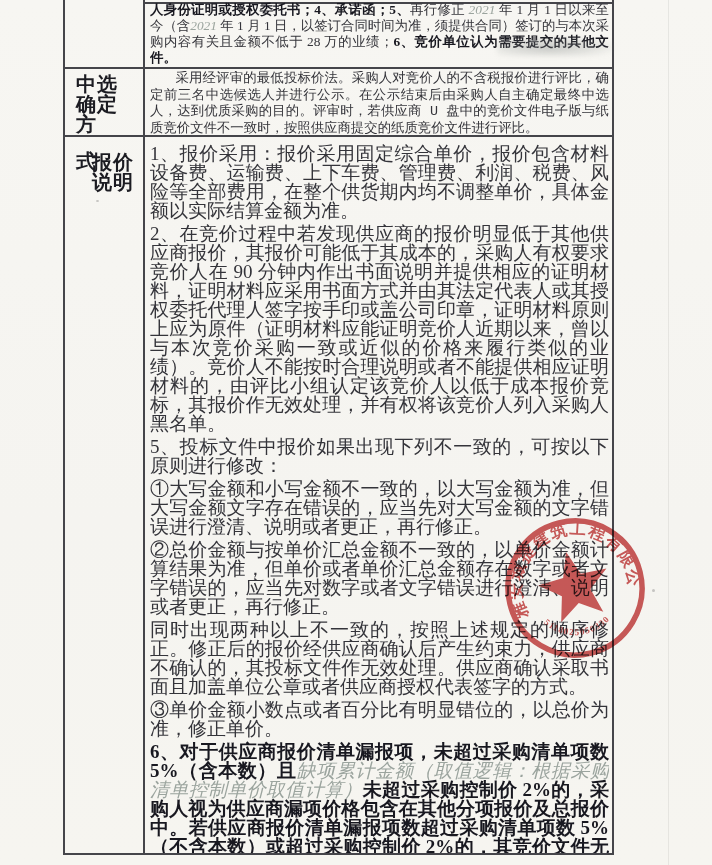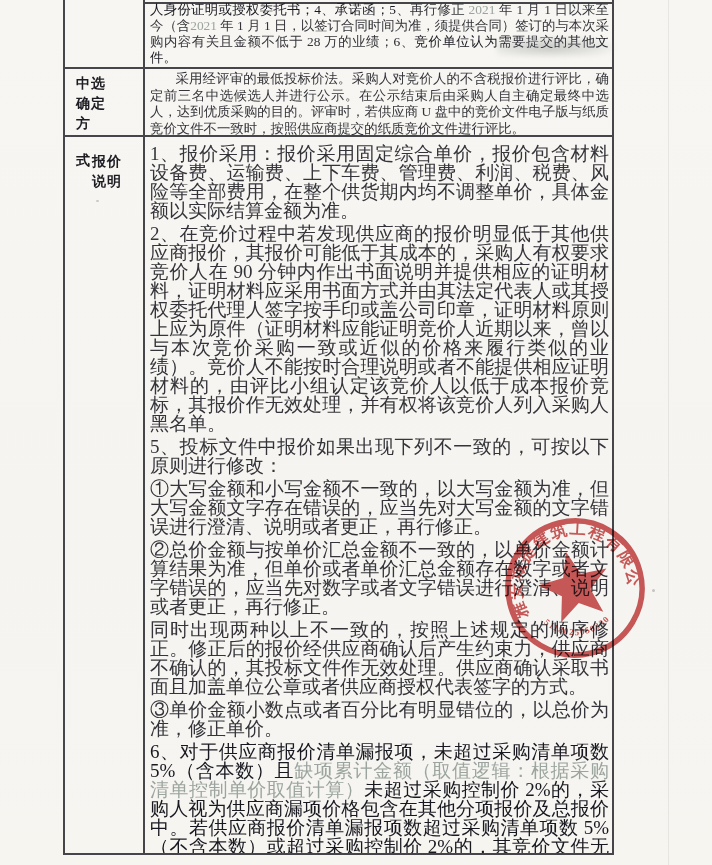--- a/index.html
+++ b/index.html
@@ -10,37 +10,37 @@
     font-family:"Liberation Serif","DejaVu Serif",serif;
     color:#34343a;
   }
   
   .grid-line{position:absolute;background:#45454a;}
   .v-line{width:2px;}
   .h-line{height:2px;}
   
   .label-cell{
     position:absolute;left:63px;width:56px;
-    font-weight:bold;color:#1c1c22;font-size:14px;
+    font-weight:bold;color:#1c1c22;font-size:20px;
     letter-spacing:1px;
   }
   .label-cell .lbl-line{padding-left:13px;line-height:20px;}
   .content-cell{
     position:absolute;left:150px;width:459px;
     text-align:justify;
     overflow:hidden;
   }
   .content-cell .para{margin:0;}
   .cell-prev{top:2px;height:64px;font-size:13.4px;line-height:16.1px;}
-  .cell-selection{top:71px;height:64px;font-size:13.4px;line-height:16.6px;}
+  .cell-selection{top:71px;height:64px;font-size:13.4px;line-height:16.6px;font-family:Liberation Mono, monospace;}
   .cell-quote{top:144px;height:709px;font-size:19px;line-height:19px;}
   .cell-quote .para{margin-bottom:4px;}
   .para.indent{text-indent:1.9em;}
-  .run-b{font-weight:normal;color:#181820;}
-  .run-f{color:#9ba49e;}
+  .run-b{font-weight:bold;color:#181820;}
+  .run-f{color:#9ba49e;font-style:italic;}
   
   .smudge{
     position:absolute;left:497px;top:37px;width:116px;height:19px;
     background:radial-gradient(ellipse at 45% 55%, rgba(125,130,128,.38), rgba(150,155,152,.18) 55%, rgba(160,160,158,0) 80%);
     filter:blur(2.5px);
   }
   .fold-line{position:absolute;left:668px;top:0;width:1px;height:865px;background:rgba(90,90,90,.10);}
   .speck{position:absolute;background:rgba(110,110,110,.35);border-radius:50%;}
   
   .seal{

